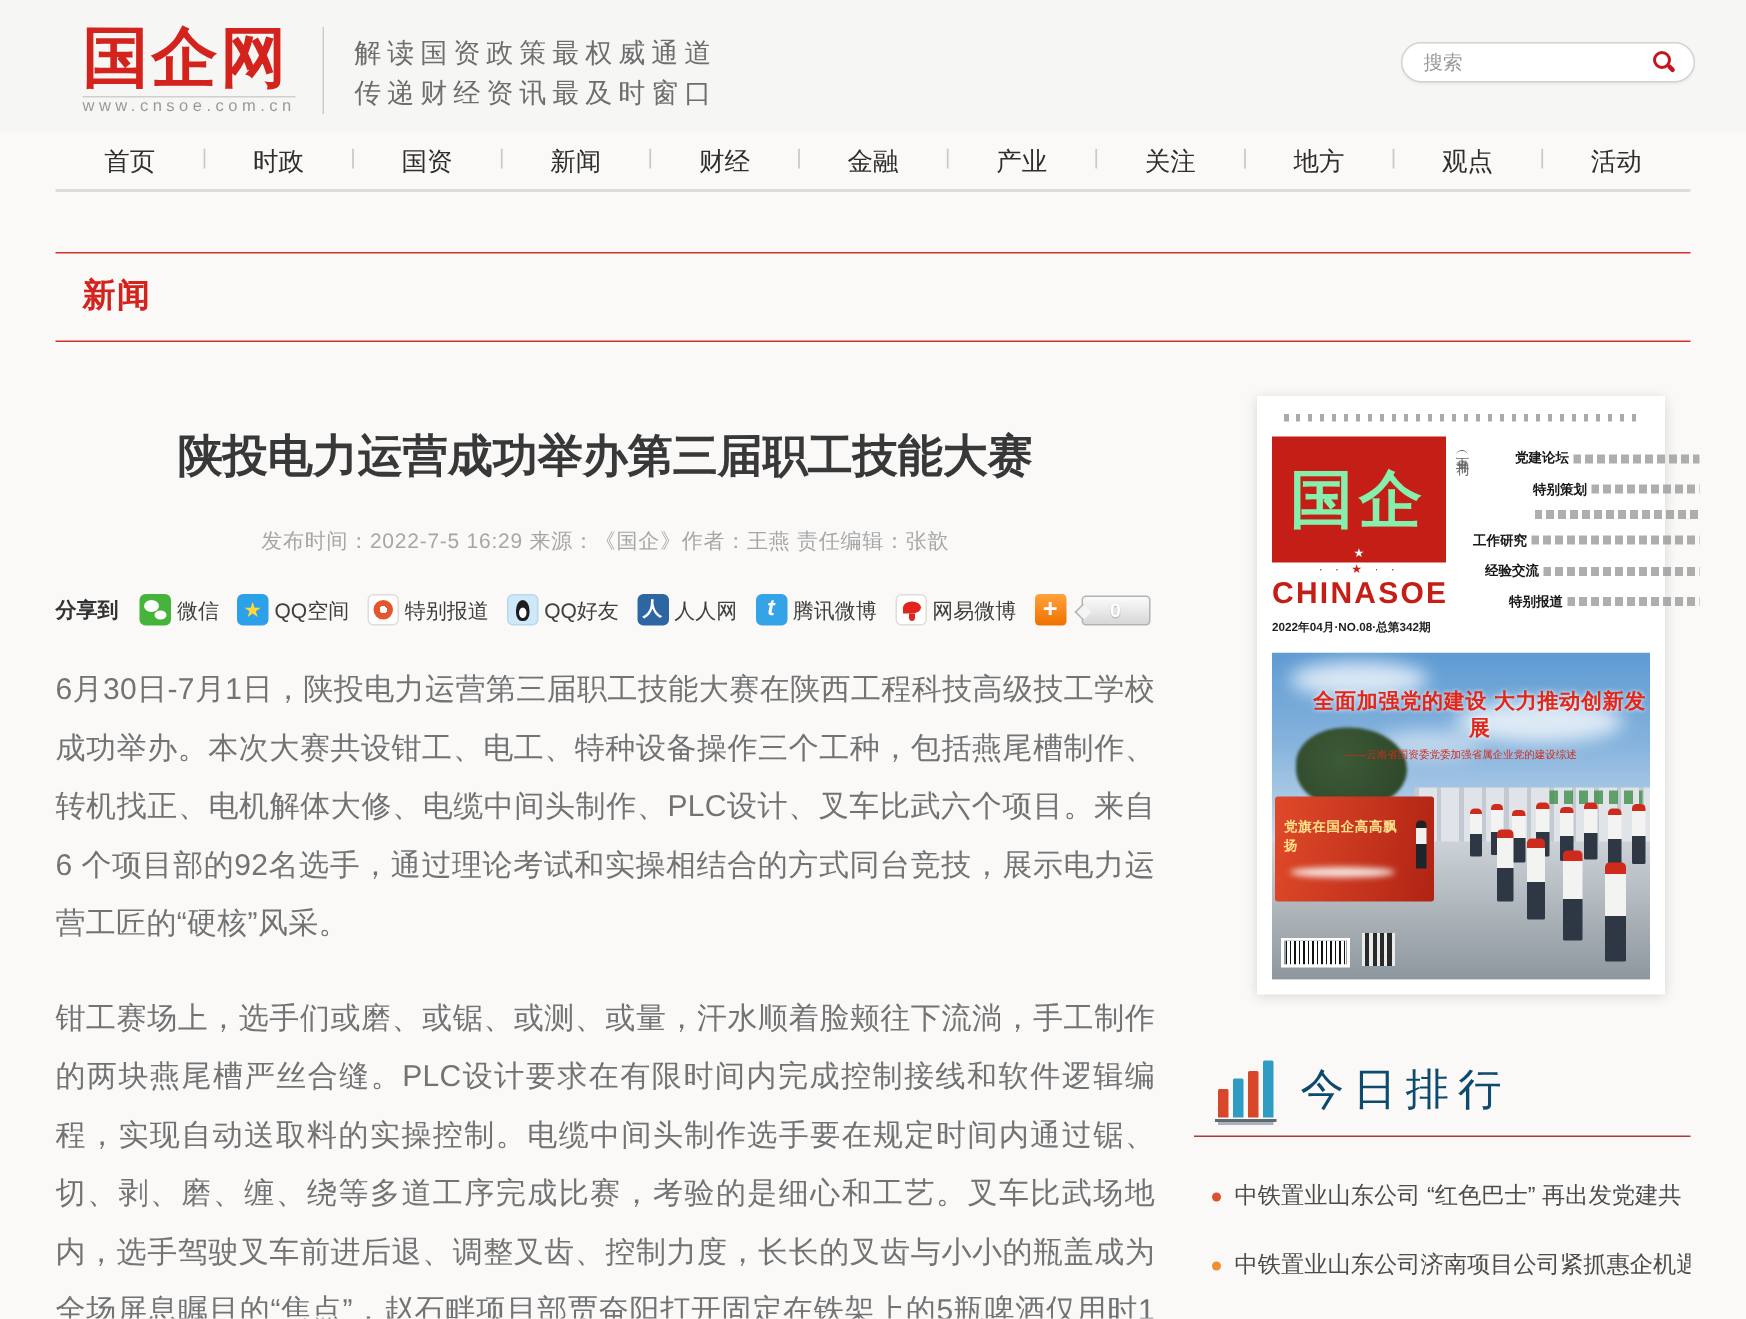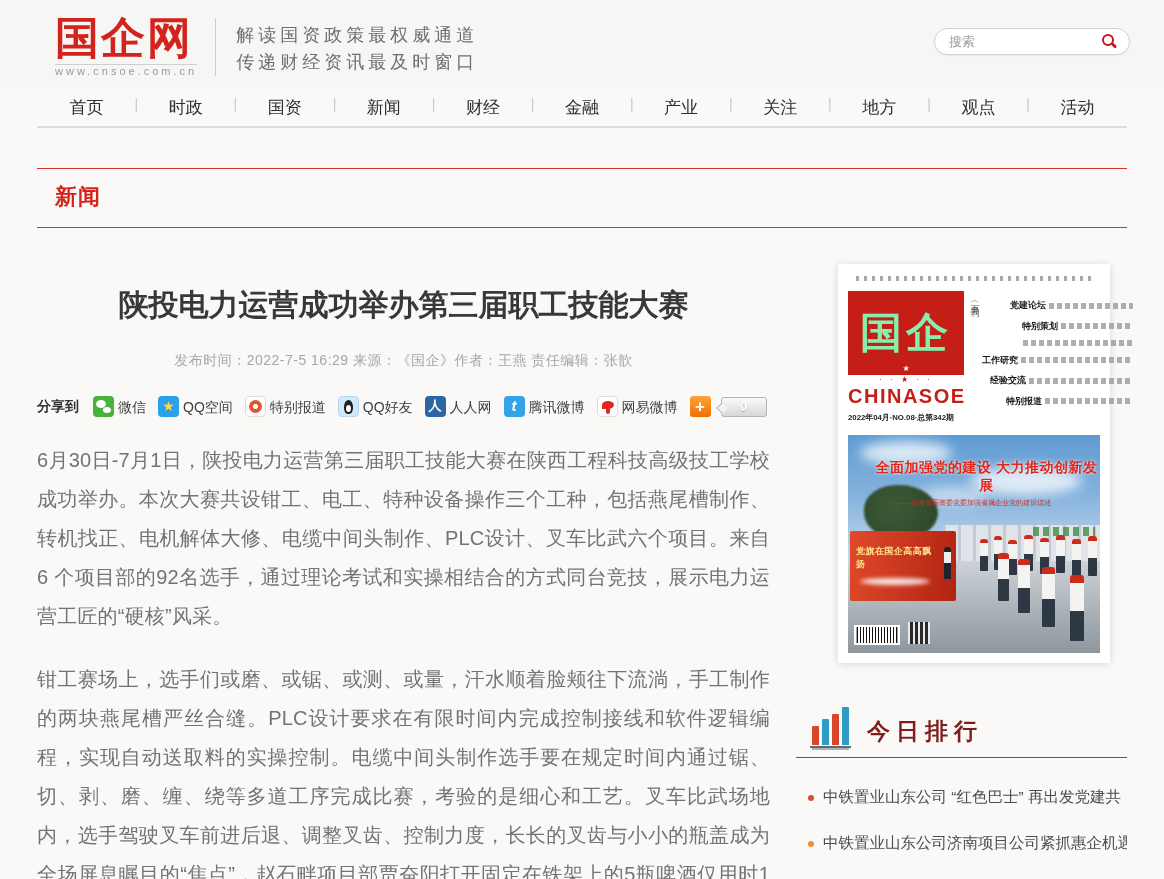--- a/index.html
+++ b/index.html
@@ -133,21 +133,21 @@
 
   
   .ranking { margin-top:44px; }
   .rank-head { display:flex; align-items:flex-end; padding-left:14px; }
   .rank-icon { display:flex; align-items:flex-end; gap:3px; border-bottom:2px solid #5f6b74; box-shadow:0 4px 0 -2px #aab2b8; padding:0 2px 1px; }
   .rank-icon i { display:block; width:7px; border-radius:1px 1px 0 0; }
   .rank-icon i:nth-child(1){ height:19px; background:#d9472b; }
   .rank-icon i:nth-child(2){ height:26px; background:#2f9cc4; }
   .rank-icon i:nth-child(3){ height:31px; background:#d9472b; }
   .rank-icon i:nth-child(4){ height:38px; background:#2f9cc4; }
-  .rank-title { font-family:"Liberation Serif", serif; font-size:23px; font-weight:700; color:#7f1d1d; letter-spacing:6px; margin-left:16px; padding-bottom:1px; }
+  .rank-title { font-family:"Liberation Serif", serif; font-size:29px; font-weight:400; color:#0c4a6e; letter-spacing:6px; margin-left:16px; padding-bottom:1px; }
   .rank-rule { border-top:1px solid #aa3b34; margin-top:9px; }
   .rank-list { list-style:none; padding:4px 0 0 12px; }
   .rank-item { display:flex; align-items:center; margin-top:25px; font-size:15.5px; color:#4c4c4c; white-space:nowrap; overflow:hidden; cursor:pointer; }
   .dot { width:6px; height:6px; border-radius:50%; margin-right:9px; flex:none; }
 </style>
 </head>
 <body>
 
 <div class="page">
 

